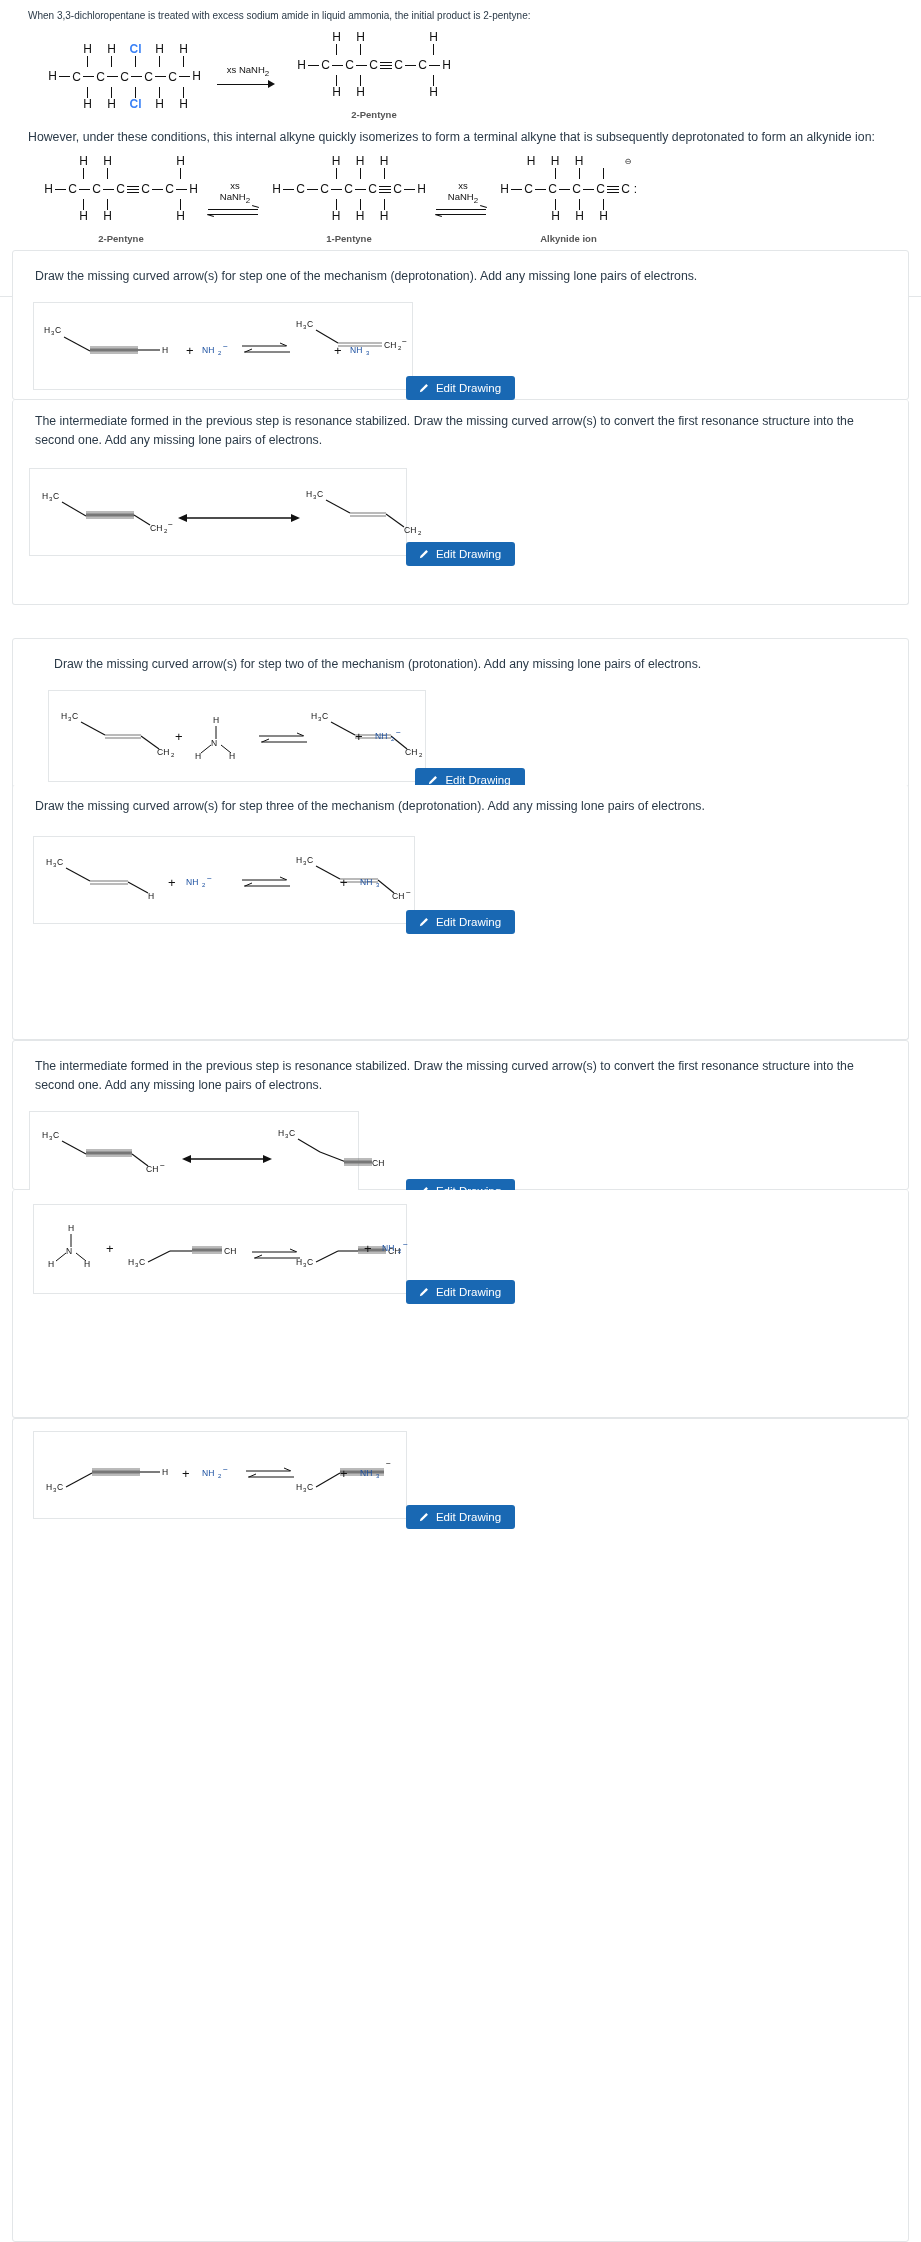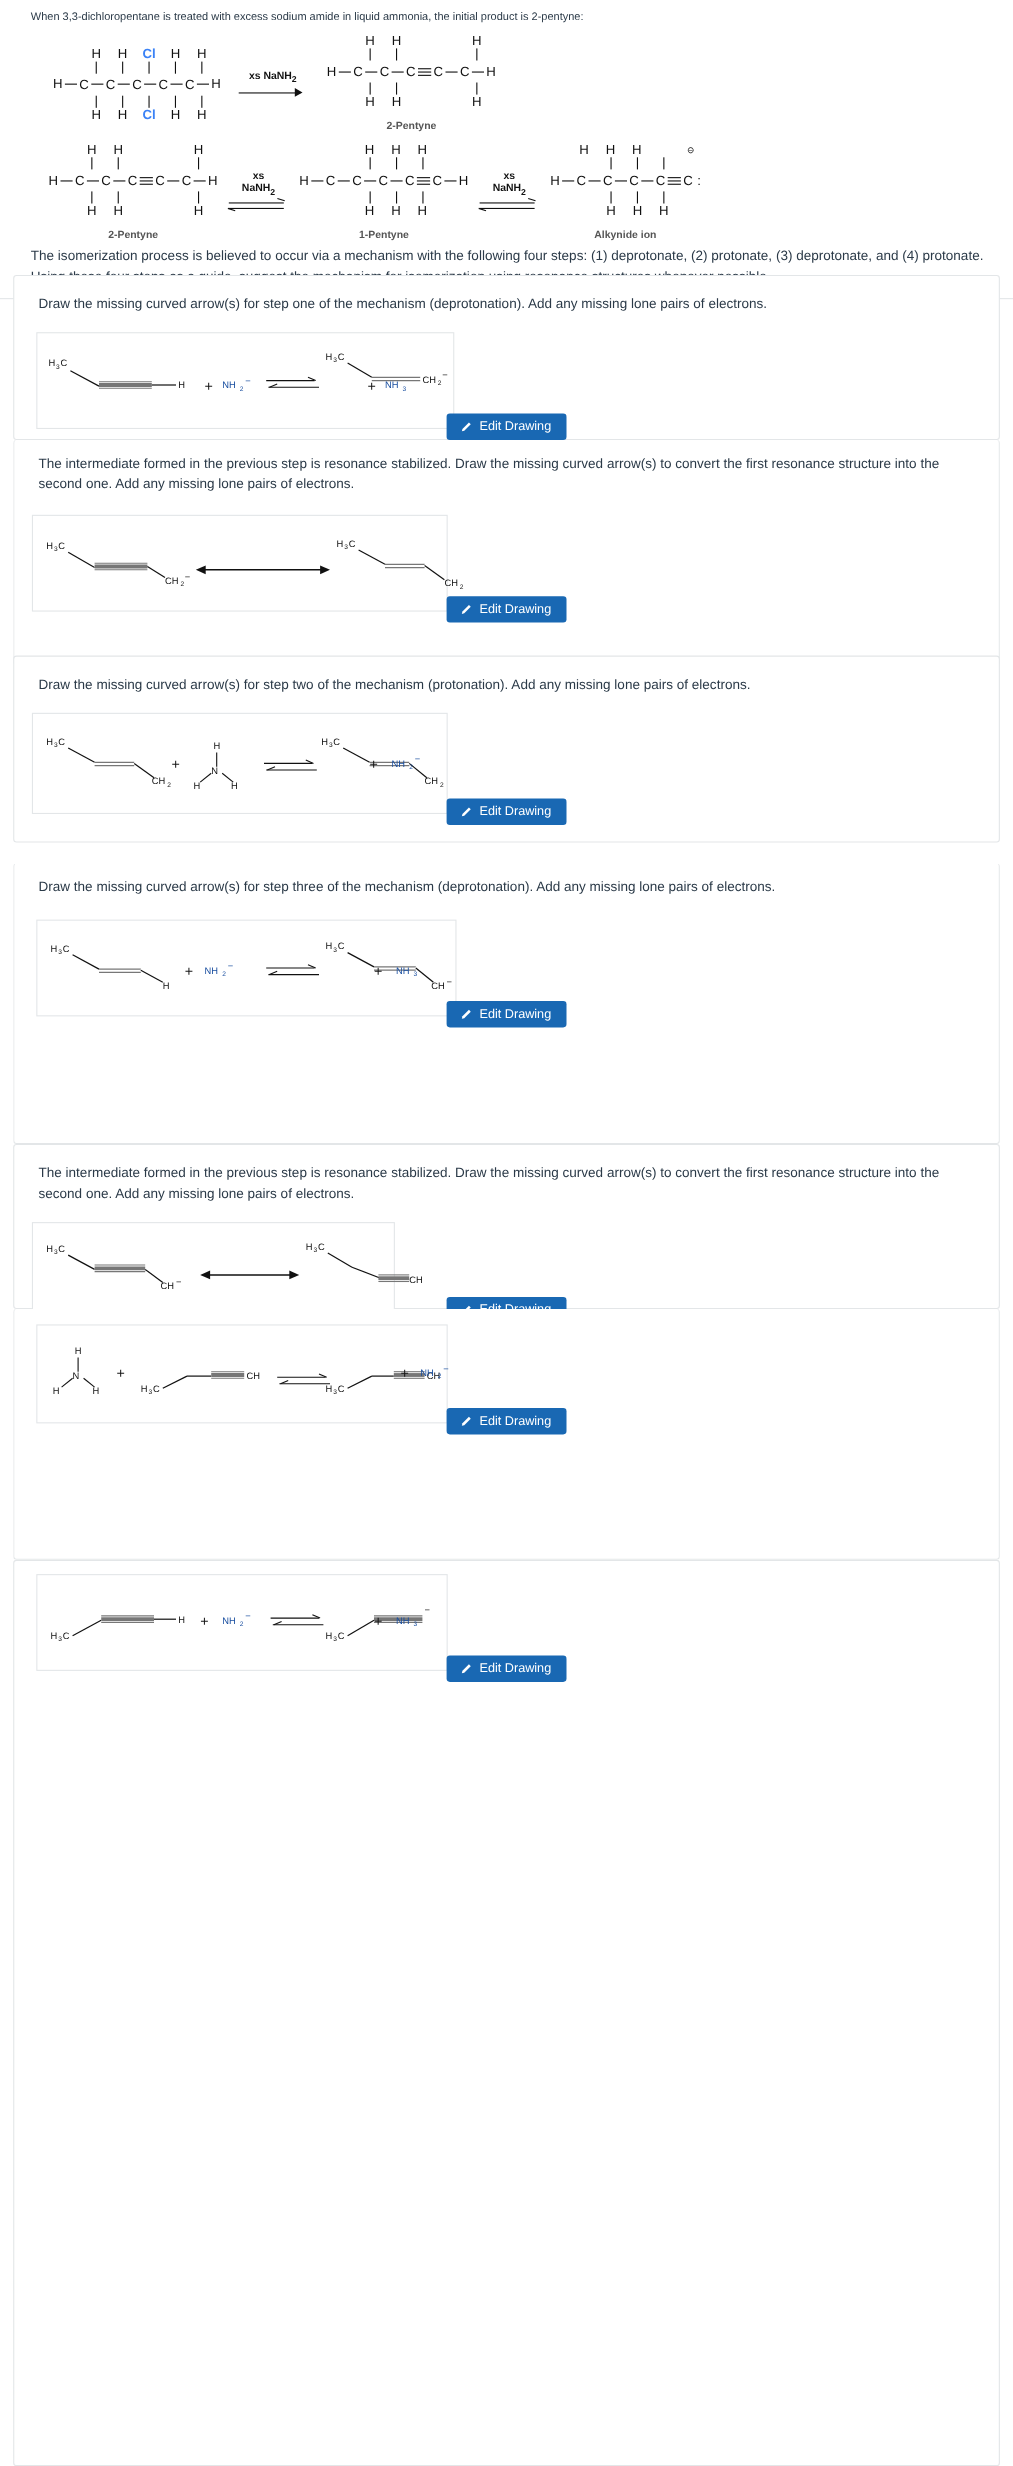--- a/index.html
+++ b/index.html
@@ -32,21 +32,21 @@
   .bond { width:11px; height:1px; background:#111; }
   .tbond { width:12px; height:7px; position:relative; }
   .tbond i { position:absolute; left:0; width:12px; height:1px; background:#111; }
   .tbond i:nth-child(1){ top:0; }
   .tbond i:nth-child(2){ top:3px; }
   .tbond i:nth-child(3){ top:6px; }
   .cl { color:#3b82f6; font-weight:bold; }
   .molname { text-align:center; font-size:9.5px; color:#555; font-weight:bold; margin-top:10px; }
 
   .rxn-arrow { position:relative; width:62px; margin:0 6px; text-align:center; }
-  .rxn-arrow .rlabel { font-size:9.5px; font-weight:bold; color:#111; line-height:11px; margin-bottom:2px;}
+  .rxn-arrow .rlabel { font-size:9.5px; font-weight:normal; color:#111; line-height:11px; margin-bottom:2px;}
   .rxn-arrow .aline { position:relative; height:9px; }
   .rxn-arrow .aline .ln { position:absolute; left:0; top:4px; width:56px; height:1px; background:#111; }
   .rxn-arrow .aline .hd { position:absolute; right:4px; top:0px; width:0;height:0;
      border-top:4px solid transparent;border-bottom:4px solid transparent;border-left:7px solid #111; }
   .eq-arrow .a1 { position:absolute; left:2px; top:2px; width:50px; height:1px; background:#111;}
   .eq-arrow .a1h { position:absolute; left:46px; top:-1px; width:7px; height:1px; background:#111; transform:rotate(18deg);}
   .eq-arrow .a2 { position:absolute; left:2px; top:7px; width:50px; height:1px; background:#111;}
   .eq-arrow .a2h { position:absolute; left:1px; top:8px; width:7px; height:1px; background:#111; transform:rotate(18deg);}
   .eq-arrow .aline { height:12px; position:relative; }
 
@@ -262,20 +262,21 @@
               <span style="width:12px"></span>
           <span style="width:13px"></span>
               <span style="width:11px"></span>
           <span class="atom">H</span>
         </div>
         <div class="molname">2-Pentyne</div>
       </div>
       </div>
     </div>
 
+    <div class="stmt-text2">However, under these conditions, this internal alkyne quickly isomerizes to form a terminal alkyne that is subsequently deprotonated to form an alkynide ion:</div>
 
     <div class="scheme lewis" style="margin-top:8px; padding-left:14px;">
 
       <div class="lewis-mol">
         <div class="lew-row">
           <span style="width:22px"></span>
           <span class="atom">H</span>
             <span style="width:11px"></span>
           <span class="atom">H</span>
             <span style="width:11px"></span>
@@ -623,21 +624,21 @@
     <div class="btnrow">
       <button class="edit-btn">
         <svg width="11" height="11" viewBox="0 0 16 16">
             <path d="M12.1 1.5l2.4 2.4-8.6 8.6-3.2.8.8-3.2z" fill="#fff"></path>
           </svg>
         <span>Edit Drawing</span>
       </button>
     </div>
   </div>
 
-  <div class="qcard" style="top:596px; height:170px;">
+  <div class="qcard" style="top:638px; height:170px;padding-left:19px;">
     <div class="qtext">Draw the missing curved arrow(s) for step two of the mechanism (protonation). Add any missing lone pairs of electrons.</div>
     <div class="canvas" style="height:92px; width:378px; margin-left:16px;">
       <div class="skel" style="left:10px; top:18px;">
         <svg width="120" height="44">
           <text class="lbl" x="2" y="10">H</text>
             <text class="lbl sub" x="9" y="12">3</text>
             <text class="lbl" x="13" y="10">C</text>
           <line x1="22" y1="13" x2="46" y2="26" stroke="#111" stroke-width="1.1"></line>
           <line x1="46" y1="26" x2="82" y2="26" stroke="#777" stroke-width="1.2"></line>
           <line x1="46" y1="29" x2="82" y2="29" stroke="#777" stroke-width="1.2"></line>

